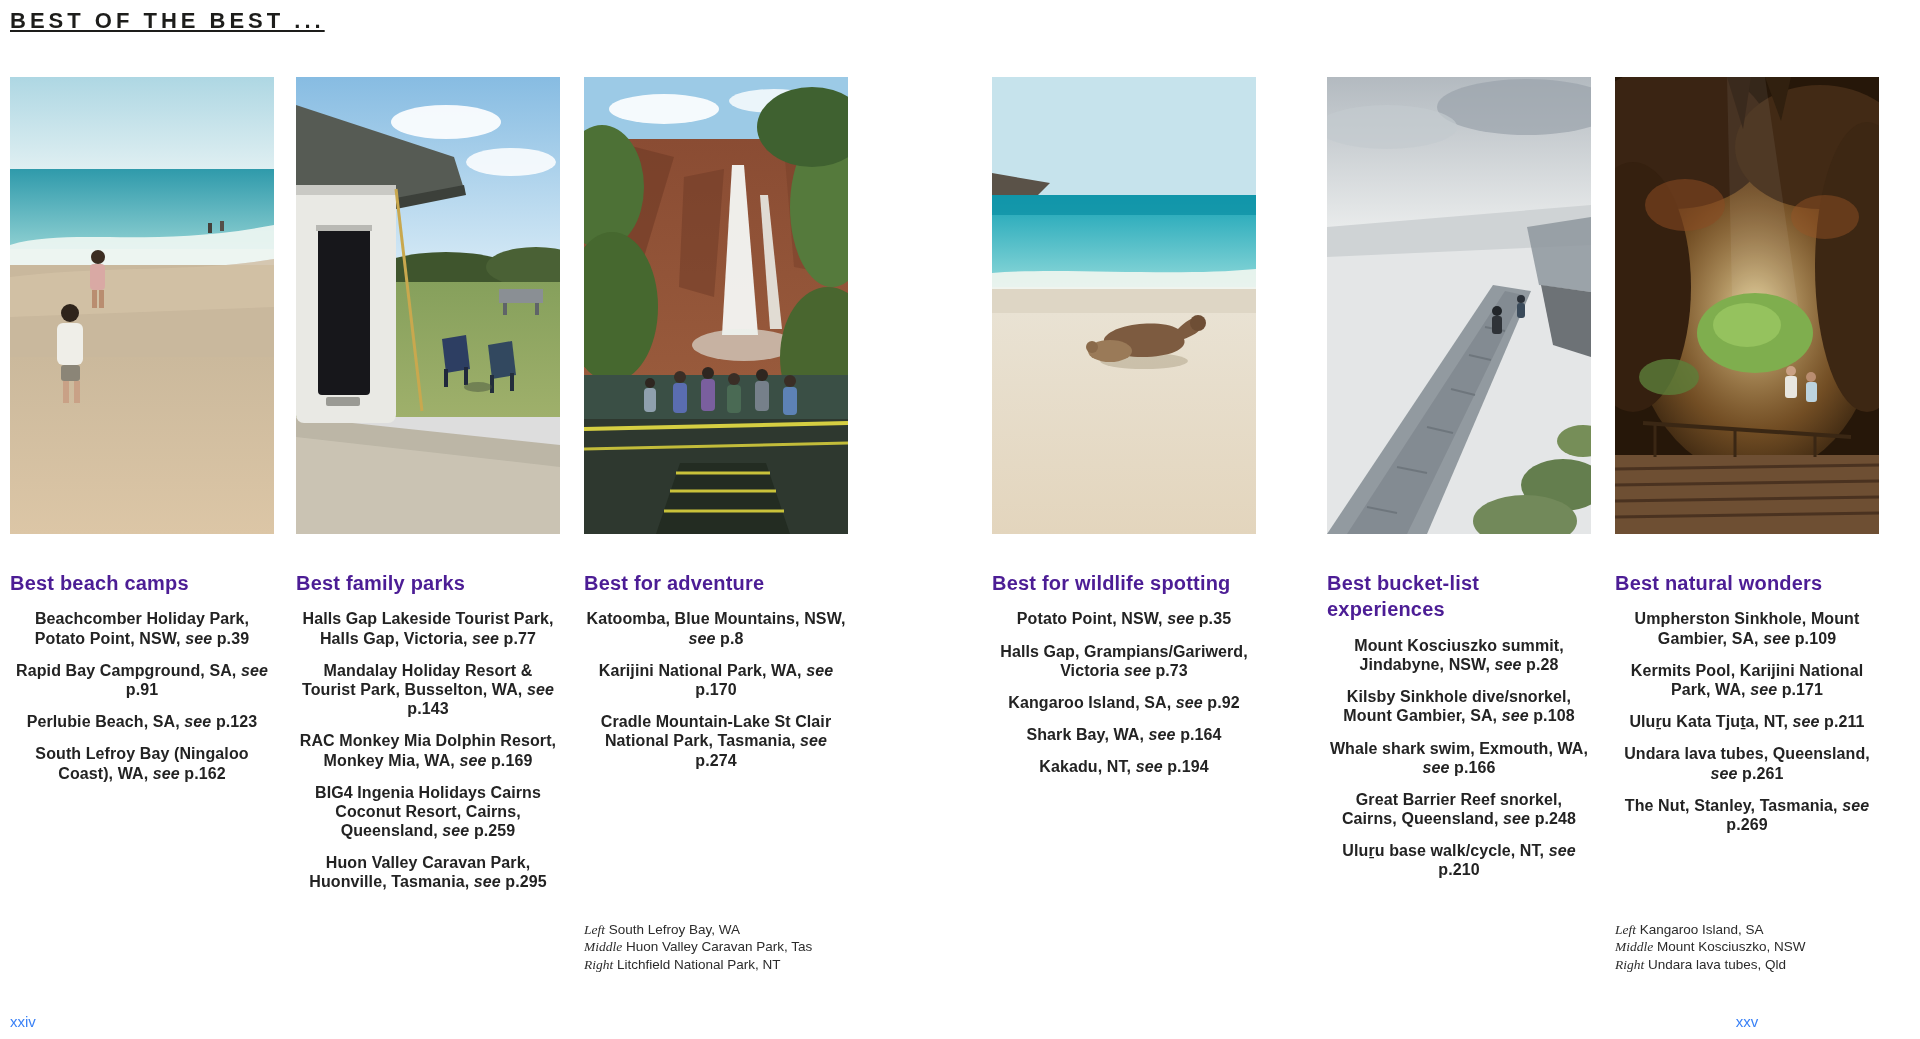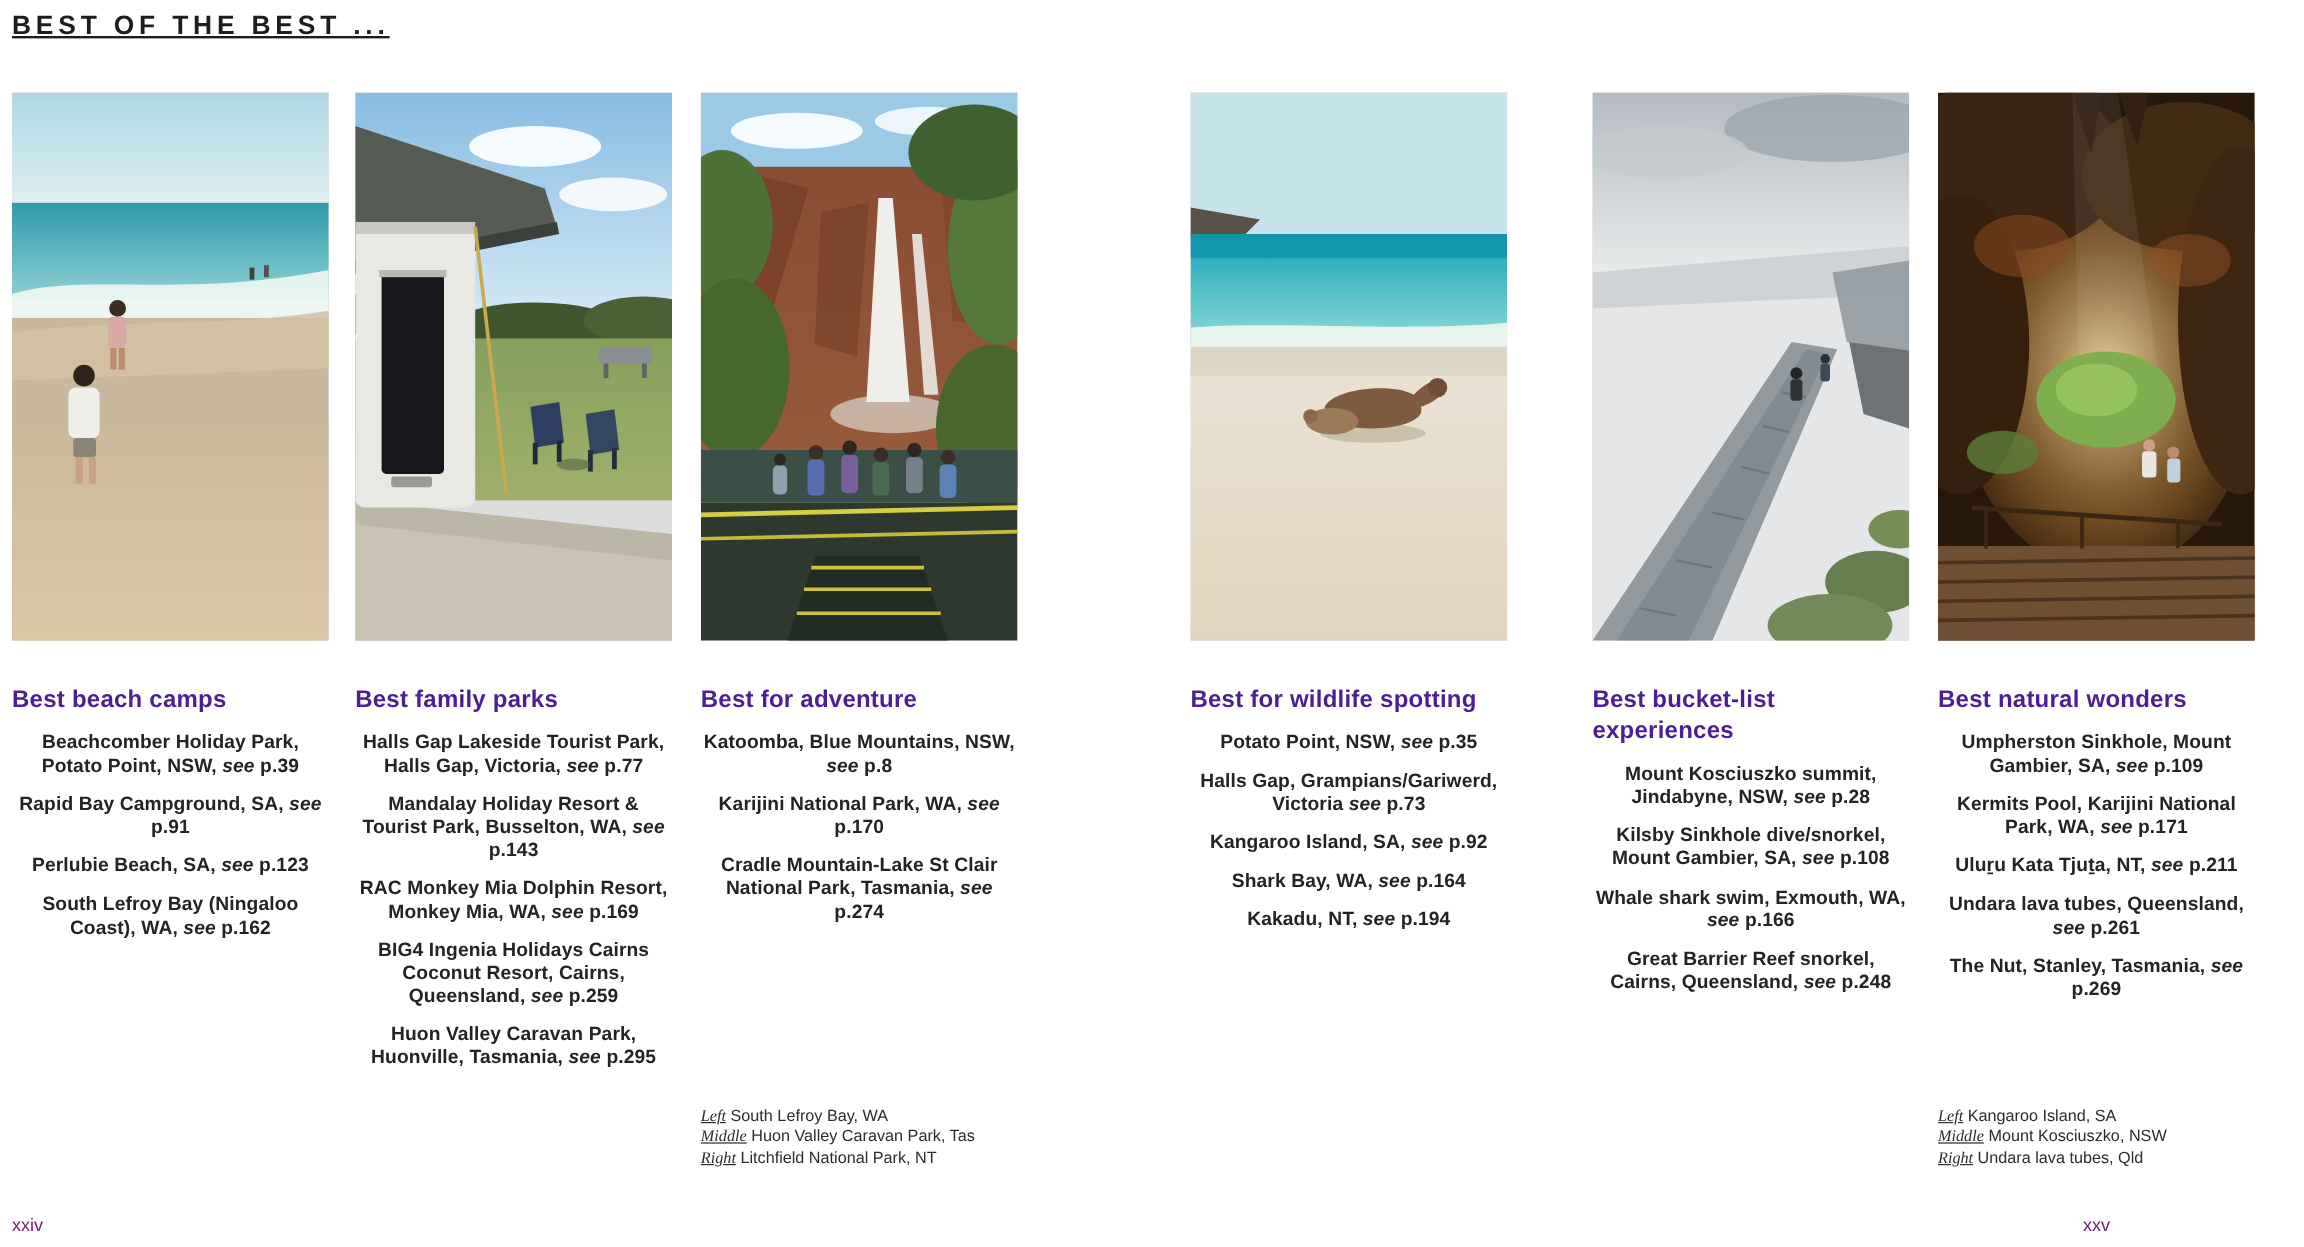--- a/index.html
+++ b/index.html
@@ -21,23 +21,23 @@
     letter-spacing:0.2px;
   }
   .item {
     font-size:16px; line-height:1.2; font-weight:700; color:#232323;
     margin-bottom:13px; letter-spacing:0.1px;text-align:center;
   }
   .item .see { font-style:italic; }
 
   .credits { position:absolute; top:921px; width:300px; }
   .credit { font-size:13.5px; line-height:1.28; color:#2b2b2b; }
-  .credit-label { font-family:"Liberation Serif", serif; font-style:italic;text-decoration:underline; }
-
-  .pagenum { position:absolute; top:1013px; font-size:15px; color:#701a75; font-weight:400; }
+  .credit-label { font-family:"Liberation Serif", serif; font-style:italic; }
+
+  .pagenum { position:absolute; top:1013px; font-size:15px; color:#3b82f6; font-weight:400; }
   #pagenum-left { left:10px; }
   #pagenum-right { left:1615px; width:264px; text-align:center; }
 
   
   #col-0 { left:10px; }   #col-1 { left:296px; }  #col-2 { left:584px; }
   #col-3 { left:992px; } #col-4 { left:1327px; } #col-5 { left:1615px; }
   #credits-left { left:584px; }
   #credits-right { left:1615px; }
 </style>
 </head>
@@ -294,20 +294,21 @@
   <div class="items">
 
       <p class="item"><span>Mount Kosciuszko summit, Jindabyne, NSW,</span> <span class="see">see</span> <span>p.28</span></p>
 
       <p class="item"><span>Kilsby Sinkhole dive/snorkel, Mount Gambier, SA,</span> <span class="see">see</span> <span>p.108</span></p>
 
       <p class="item"><span>Whale shark swim, Exmouth, WA,</span> <span class="see">see</span> <span>p.166</span></p>
 
       <p class="item"><span>Great Barrier Reef snorkel, Cairns, Queensland,</span> <span class="see">see</span> <span>p.248</span></p>
 
+      <p class="item"><span>Uluṟu base walk/cycle, NT,</span> <span class="see">see</span> <span>p.210</span></p>
     </div>
 </section>
 
 <section class="col" id="col-5">
   <div class="photo">
     <svg viewBox="0 0 264 457">
       <defs>
         <radialGradient id="glow6" cx="0.5" cy="0.5" r="0.6">
           <stop offset="0" stop-color="#ecd9a0" stop-opacity="0.95"></stop>
           <stop offset="0.6" stop-color="#b07a3a" stop-opacity="0.55"></stop>

